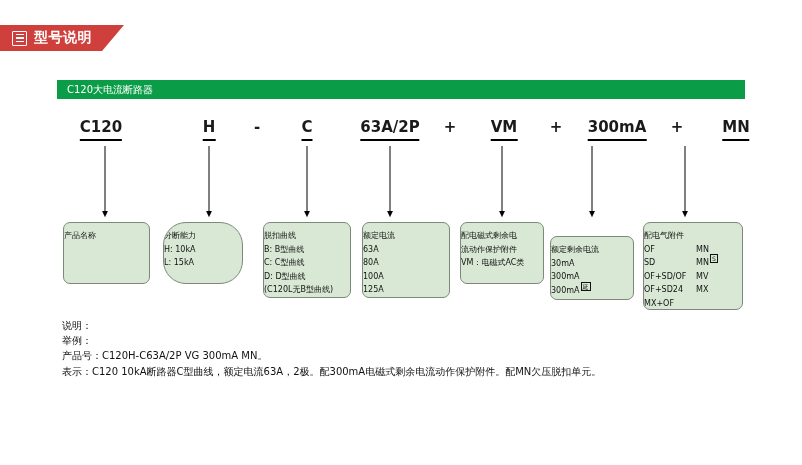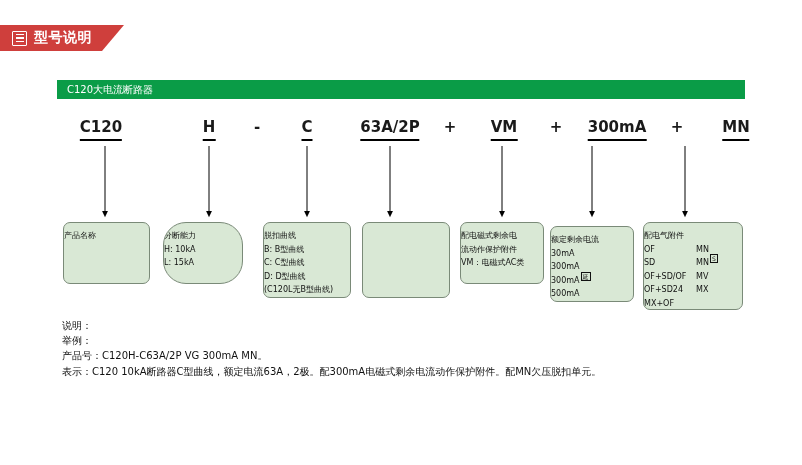--- a/index.html
+++ b/index.html
@@ -260,28 +260,35 @@
     </div>
     <div class="box" style="left: 263px; top: 222px; width: 88px; height: 76px;">
       <span class="bx-title">脱扣曲线</span>
       <span class="bx-line">B: B型曲线</span>
       <span class="bx-line">C: C型曲线</span>
       <span class="bx-line">D: D型曲线</span>
       <span class="bx-line">(C120L无B型曲线)</span>
     </div>
     <div class="box" style="left: 362px; top: 222px; width: 88px; height: 76px;">
       <div class="two-col">
+        <div class="col col-a">
+          <span class="bx-line">额定电流</span>
+          <span class="bx-line">63A</span>
+          <span class="bx-line">80A</span>
+          <span class="bx-line">100A</span>
+          <span class="bx-line">125A</span>
+        </div>
       </div>
     </div>
     <div class="box" style="left: 460px; top: 222px; width: 84px; height: 62px;">
       <span class="bx-title">配电磁式剩余电</span>
       <span class="bx-line">流动作保护附件</span>
       <span class="bx-line">VM：电磁式AC类</span>
     </div>
-    <div class="box" style="left: 550px; top: 226px; width: 84px; height: 76px;">
+    <div class="box" style="left: 550px; top: 236px; width: 84px; height: 64px;">
       <span class="bx-title">额定剩余电流</span>
       <span class="bx-line">30mA</span>
       <span class="bx-line">300mA</span>
       <span class="bx-line">300mA<span class="sup">延</span></span>
       <span class="bx-line">500mA</span>
     </div>
     <div class="box acc" style="left: 643px; top: 222px; width: 100px; height: 88px;">
       <span class="bx-title">配电气附件</span>
       <div class="two-col">
         <div class="col col-a">

